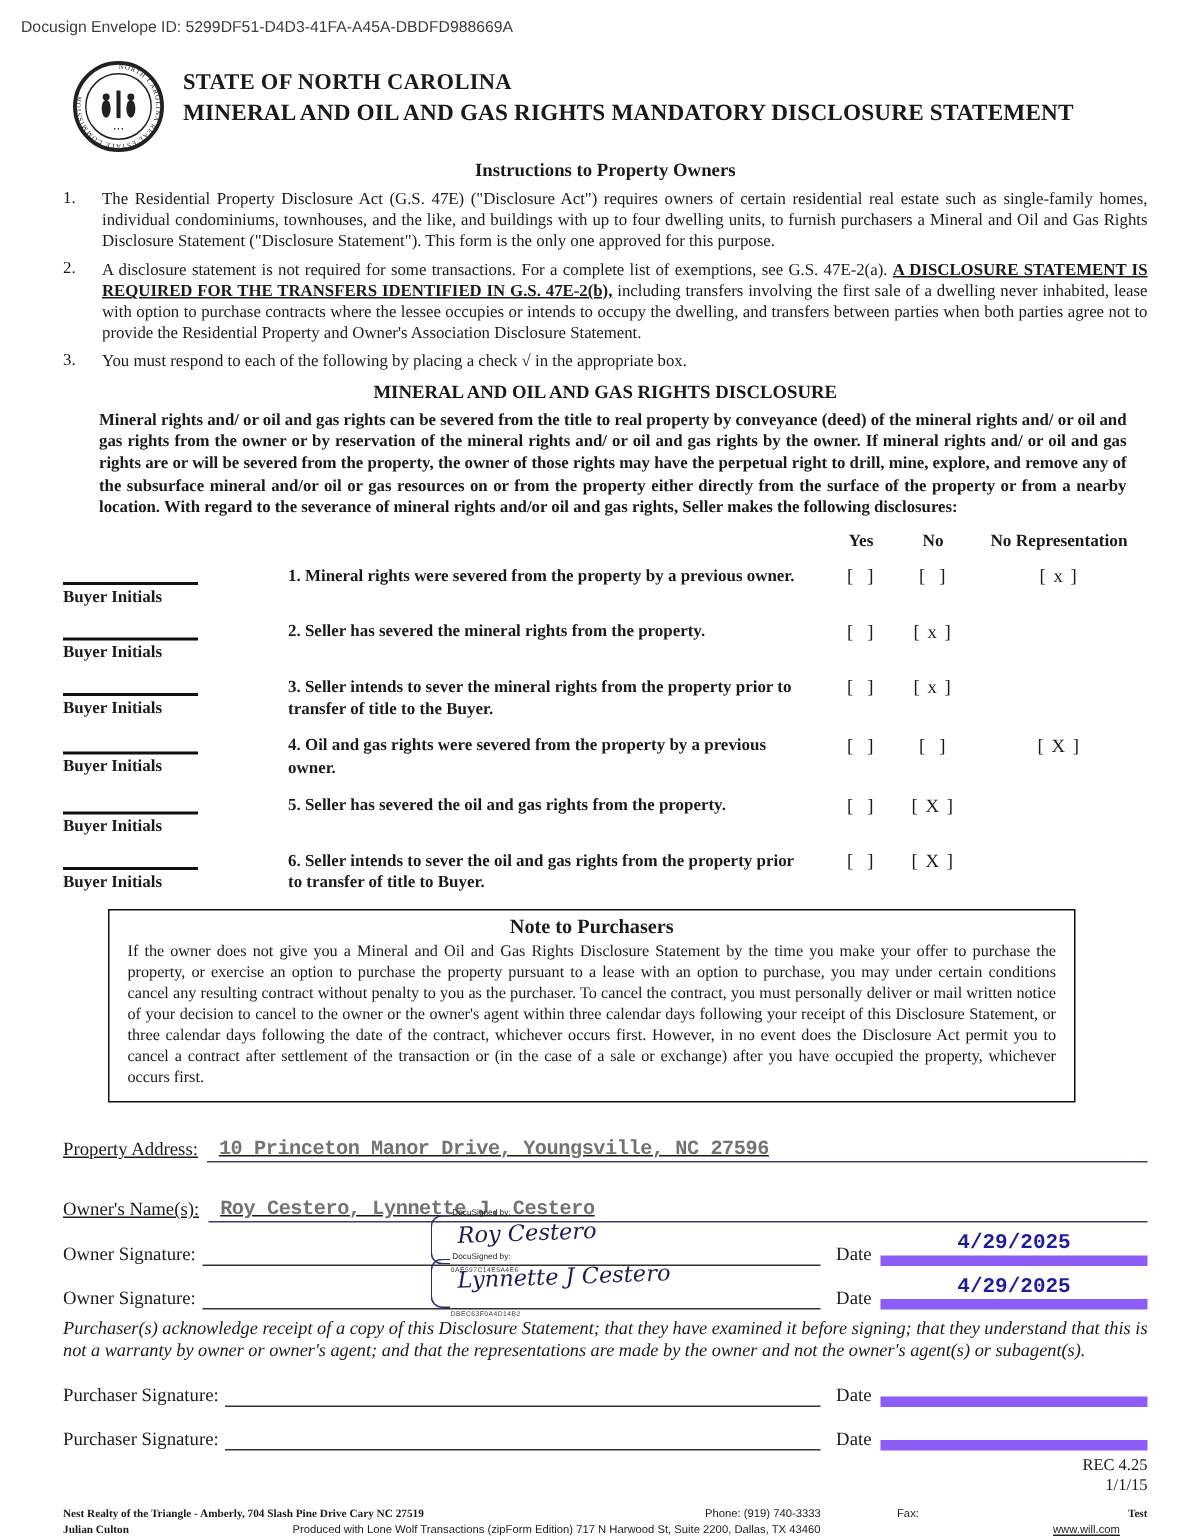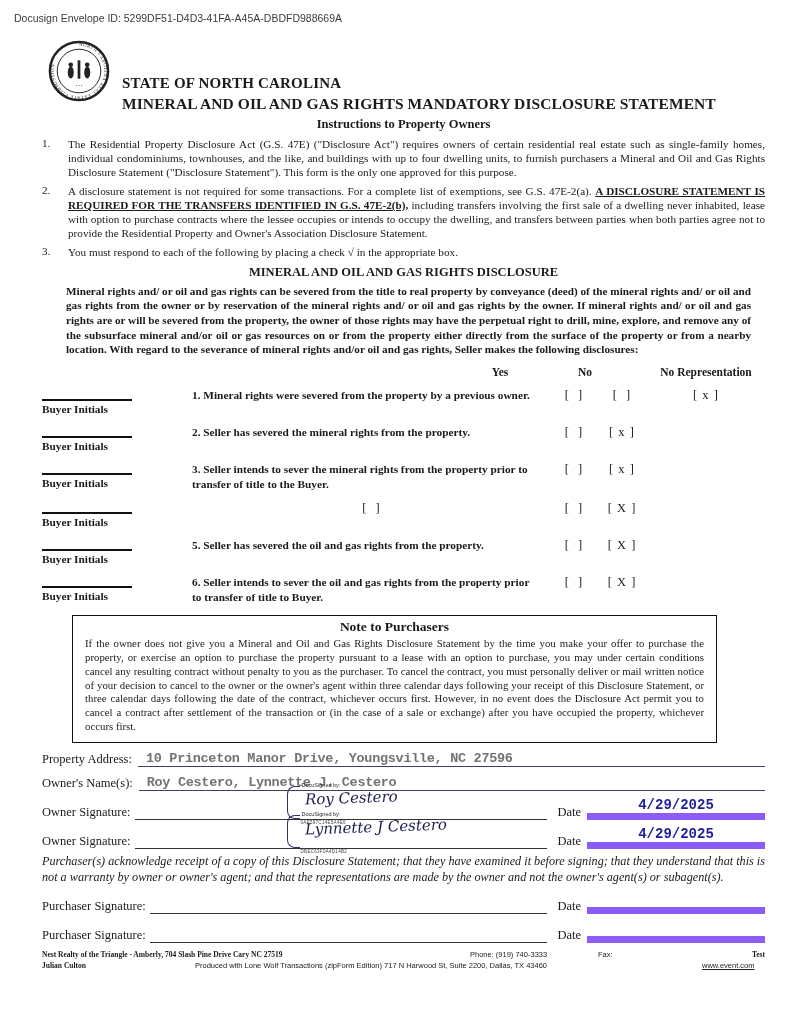--- a/index.html
+++ b/index.html
@@ -6,50 +6,50 @@
   .page{
     position:relative;width:791px;height:1024px;overflow:hidden;background:#fff;
     color:#1a1a1a;font-family:"Liberation Serif",serif;
   }
   .envelope-id{
     margin:12px 0 0 14px;font-family:"Liberation Sans",sans-serif;
     font-size:10.5px;color:#3c3c3c;
   }
   .doc-header{display:flex;margin:16px 0 0 48px;align-items:flex-start;}
   .seal{flex:0 0 auto;}
-  .header-titles{padding:7px 0 0 12px;margin-top:28px;}
+  .header-titles{padding:7px 0 0 12px;}
   .state-line{font-size:15px;font-weight:bold;letter-spacing:.2px;}
   .title-line{font-size:15.5px;font-weight:bold;letter-spacing:.1px;margin-top:3px;text-align:right;}
   .content{padding:0 26px 0 42px;}
   .instr-heading{text-align:center;font-weight:bold;font-size:12.5px;margin-top:4px;}
   .instr-list{margin-top:5px;}
   .instr-item{display:flex;margin-bottom:4px;}
   .instr-num{flex:0 0 26px;font-size:11.2px;}
   .instr-text{flex:1;font-size:11.2px;line-height:1.27;text-align:justify;}
   .bold-underline{font-weight:bold;text-decoration:underline;}
   .disc-heading{text-align:center;font-weight:bold;font-size:12.5px;margin-top:6px;}
   .disc-intro{
     font-weight:bold;font-size:11.2px;line-height:1.31;text-align:justify;
     margin:4px 14px 0 24px;
   }
   .grid-row{display:grid;grid-template-columns:150px 1fr 46px 50px 118px;column-gap:0;}
-  .col-headers{margin-top:9px;font-weight:bold;font-size:11.5px;gap:37px;}
+  .col-headers{margin-top:9px;font-weight:bold;font-size:11.5px;}
   .col-head{text-align:center;}
   .disc-row{margin-top:10px;align-items:start;}
   .initials-cell{padding-right:18px;}
   .initials-line{display:block;width:90px;height:11px;border-bottom:2px solid #111;}
   .initials-label{font-weight:bold;font-size:11.3px;margin-top:2px;}
   .statement{font-weight:bold;font-size:11.3px;line-height:1.3;padding-right:10px;}
   .cb{display:block;text-align:center;font-size:12.5px;white-space:pre;letter-spacing:1px;}
   .note-box{
     margin:10px 48px 0 30px;border:1.6px solid #111;padding:3px 12px 8px 12px;
   }
   .note-heading{text-align:center;font-weight:bold;font-size:13.5px;}
   .note-body{font-size:10.8px;line-height:1.29;text-align:justify;margin-top:2px;}
-  .field-row{display:flex;align-items:center;margin-top:8px;}
+  .field-row{display:flex;align-items:center;margin-top:24px;text-decoration:underline;}
   .field-label{flex:0 0 auto;font-size:12.5px;padding-right:6px;}
   .field-line{
     flex:1;border-bottom:1.4px solid #3f3f66;padding:0 0 0 8px;
     font-family:"Liberation Mono",monospace;font-weight:bold;font-size:13.5px;
     color:#737373;letter-spacing:-.3px;white-space:nowrap;
   }
   .italic-ack{font-style:italic;font-size:12.2px;line-height:1.27;text-align:justify;margin-top:5px;}
   .sig-row{display:flex;align-items:flex-end;height:29px;position:relative;}
   .sig-label{flex:0 0 auto;font-size:12.5px;padding-right:4px;}
   .sig-line{flex:1;height:16px;border-bottom:1px solid #333;position:relative;}
@@ -170,20 +170,21 @@
       <span class="cb">[  ]</span>
       <span class="cb">[ x ]</span>
       <span class="cb"></span>
     </div>
 
     <div class="grid-row disc-row">
       <div class="initials-cell">
         <span class="initials-line"></span>
         <div class="initials-label">Buyer Initials</div>
       </div>
+      <div class="statement">4. Oil and gas rights were severed from the property by a previous owner.</div>
       <span class="cb">[  ]</span>
       <span class="cb">[  ]</span>
       <span class="cb">[ X ]</span>
     </div>
 
     <div class="grid-row disc-row">
       <div class="initials-cell">
         <span class="initials-line"></span>
         <div class="initials-label">Buyer Initials</div>
       </div>
@@ -257,25 +258,29 @@
       <span class="date-line"></span>
     </div>
 
     <div class="sig-row">
       <span class="sig-label">Purchaser Signature:</span>
       <span class="sig-line"></span>
       <span class="date-label">Date</span>
       <span class="date-line"></span>
     </div>
 
+    <div class="rec-block">
+      <div>REC 4.25</div>
+      <div>1/1/15</div>
+    </div>
   </div>
 
   <div class="footer">
     <span class="f-office">Nest Realty of the Triangle - Amberly, 704 Slash Pine Drive Cary NC 27519</span>
     <span class="f-phone">Phone: (919) 740-3333</span>
     <span class="f-fax">Fax:</span>
     <span class="f-test">Test</span>
     <span class="f-agent">Julian Culton</span>
     <span class="f-produced">Produced with Lone Wolf Transactions (zipForm Edition) 717 N Harwood St, Suite 2200, Dallas, TX  43460</span>
-    <span class="f-link">www.event.com</span>
+    <span class="f-link">www.will.com</span>
   </div>
 
 </div>
 
 </body></html>

